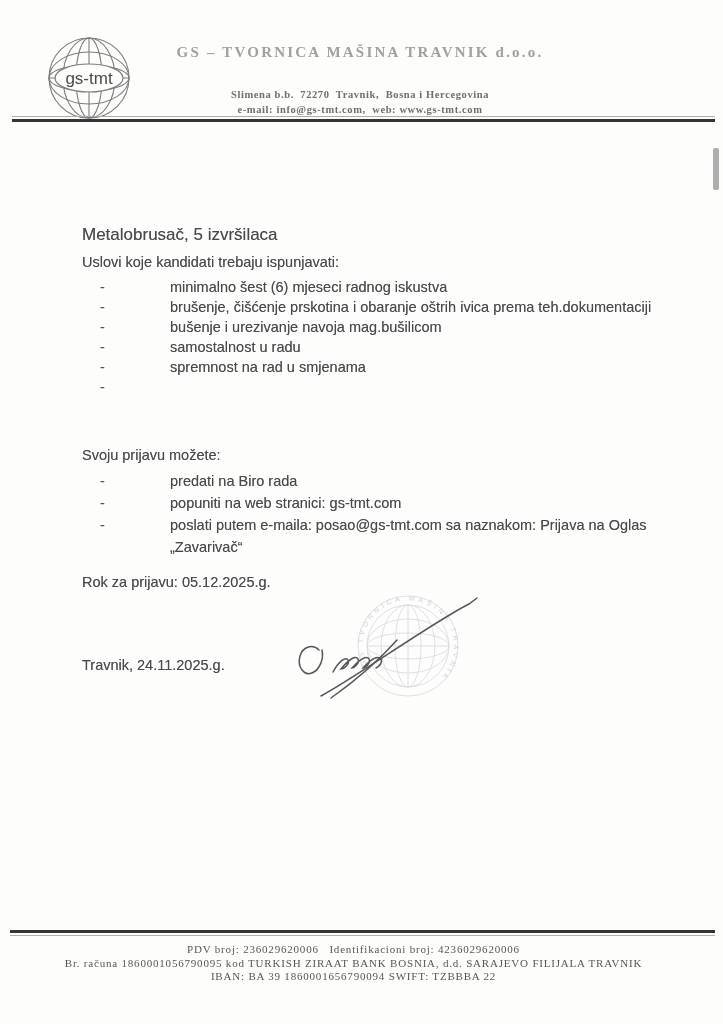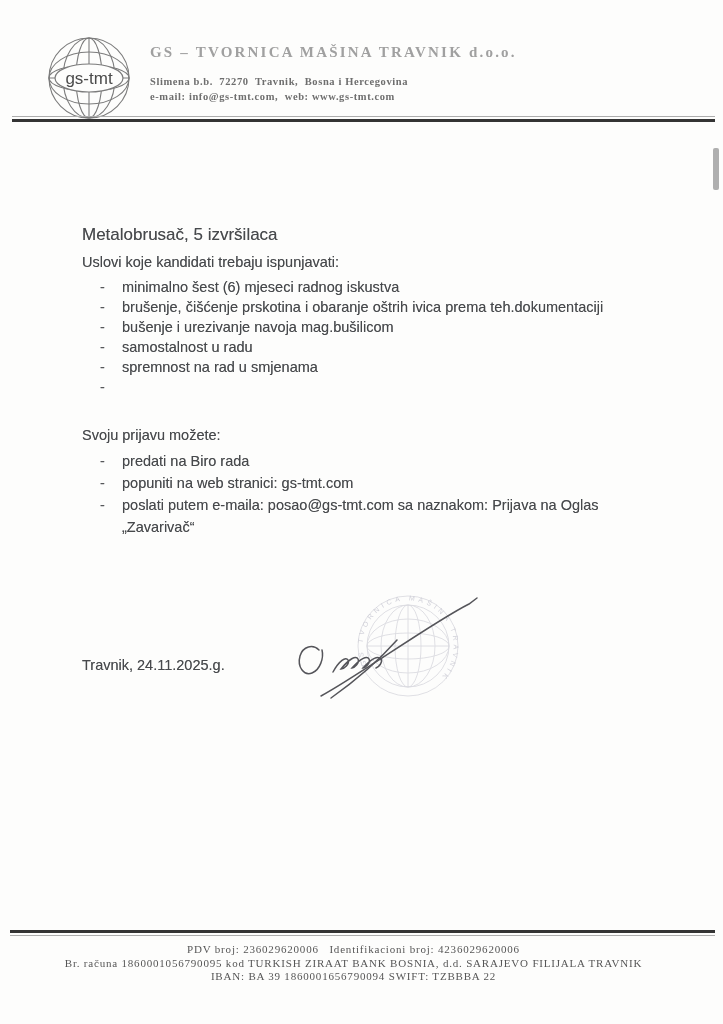--- a/index.html
+++ b/index.html
@@ -3,26 +3,26 @@
 <meta charset="utf-8">
 <style>
   html,body { margin:0; padding:0; background:#ffffff; }
   .page {
     position:relative; width:723px; height:1024px; margin:0 auto;
     background:#fdfdfc; overflow:hidden;
     font-family:"Liberation Sans", sans-serif; color:#47494c;
   }
   
   .logo-left { position:absolute; left:40px; top:34px; width:102px; height:92px; }
-  .hdr-center { position:absolute; left:150px; top:44px; width:420px; text-align:left; }
+  .hdr-center { position:absolute; left:150px; top:44px; width:420px; text-align:center; }
   .company-title {
     font-family:"Liberation Serif", serif; font-weight:bold;
     font-size:15px; letter-spacing:2.2px; color:#a0a0a0; white-space:pre-wrap;
   }
-  .contact-block { margin-top:13px; }
+  .contact-block { margin-top:26px; }
   .contact-line {
     font-family:"Liberation Serif", serif; font-weight:bold;
     font-size:10.5px; letter-spacing:0.6px; color:#6e6e6e;
     line-height:15px; white-space:pre-wrap;
   }
   .cert { position:absolute; left:566px; top:32px; width:134px; text-align:center; }
   .cert svg { display:block; margin:0 auto; }
   .iso-label {
     margin-top:3px; font-family:"Liberation Serif", serif; font-weight:bold;
     font-size:12.5px; letter-spacing:0.4px; color:#2d2d2d; white-space:nowrap;
@@ -32,29 +32,29 @@
   .hdr-rule .thin  { height:1px; background:#adadad; }
   .hdr-rule .thick { height:3px; background:#343434; margin-top:2px; }
   .ftr-rule { position:absolute; left:10px; right:8px; top:930px; }
   .ftr-rule .thick { height:3px; background:#343434; }
   .ftr-rule .thin  { height:1px; background:#adadad; margin-top:2px; }
   
   .doc-text { font-size:14.5px; line-height:23px; text-shadow:0 0 0.4px rgba(70,72,76,.55); }
   .intro    { position:absolute; left:82px; top:146px; width:588px; }
   .position { position:absolute; left:82px; top:206px; font-size:17px; line-height:24px; }
   .req      { position:absolute; left:82px; top:251px; width:600px; }
-  .app      { position:absolute; left:82px; top:424px; width:600px; }
+  .app      { position:absolute; left:82px; top:444px; width:600px; }
   .rok      { position:absolute; left:82px; top:556px; }
   .travnik  { position:absolute; left:82px; top:639px; }
   ul.dash-list { list-style:none; margin:3px 0 0 0; padding:0 0 0 18px; }
   ul.dash-list li { display:flex; align-items:flex-start; }
   .req ul.dash-list li { line-height:20px; }
   .app ul.dash-list li { line-height:22px; }
   .dash { flex:none; width:22px; color:#55575a; }
-  .li-txt { max-width:515px; }
+  .li-txt { max-width:515px;margin-left:48px; }
   
   .signature { position:absolute; left:285px; top:590px; width:205px; height:112px; }
   
   .footer-text { position:absolute; left:0; right:16px; top:943px; text-align:center; }
   .footer-line {
     font-family:"Liberation Serif", serif; font-size:11px; letter-spacing:0.8px;
     color:#565656; line-height:13.5px; white-space:pre-wrap;
   }
   
   .edge-artifact { position:absolute; right:4px; top:148px; width:6px; height:42px;
@@ -140,20 +140,21 @@
           <span class="dash">-</span>
           <span class="li-txt">popuniti na web stranici: gs-tmt.com</span>
         </li>
       <li>
           <span class="dash">-</span>
           <span class="li-txt">poslati putem e-maila: posao@gs-tmt.com sa naznakom: Prijava na Oglas „Zavarivač“</span>
         </li>
     </ul>
   </div>
 
+  <p class="doc-text rok">Rok za prijavu: 05.12.2025.g.</p>
 
   <p class="doc-text travnik">Travnik, 24.11.2025.g.</p>
 
   <div class="signature">
     <svg width="205" height="112" viewBox="0 0 205 112">
 
       <g opacity="0.85">
         <g fill="none" stroke="#d6d6dd" stroke-width="0.9">
           <circle cx="123" cy="56" r="50"></circle>
           <circle cx="123" cy="56" r="41"></circle>

